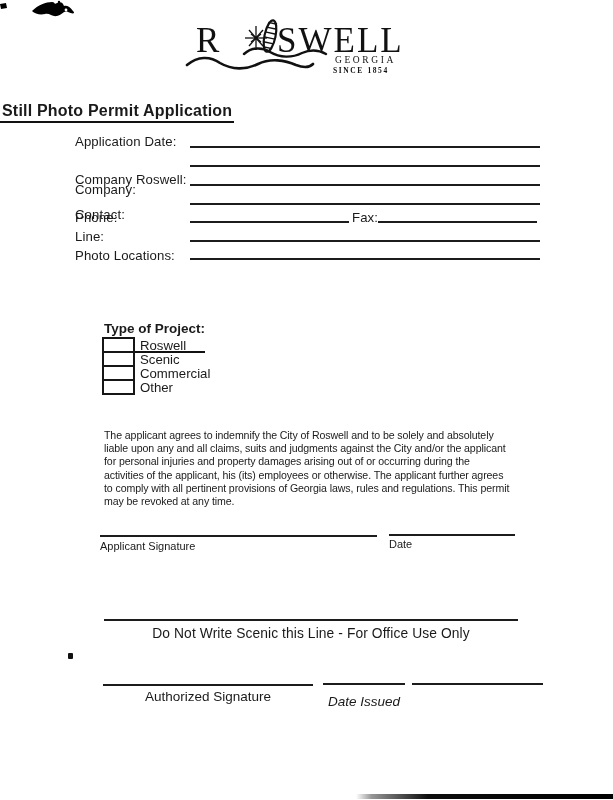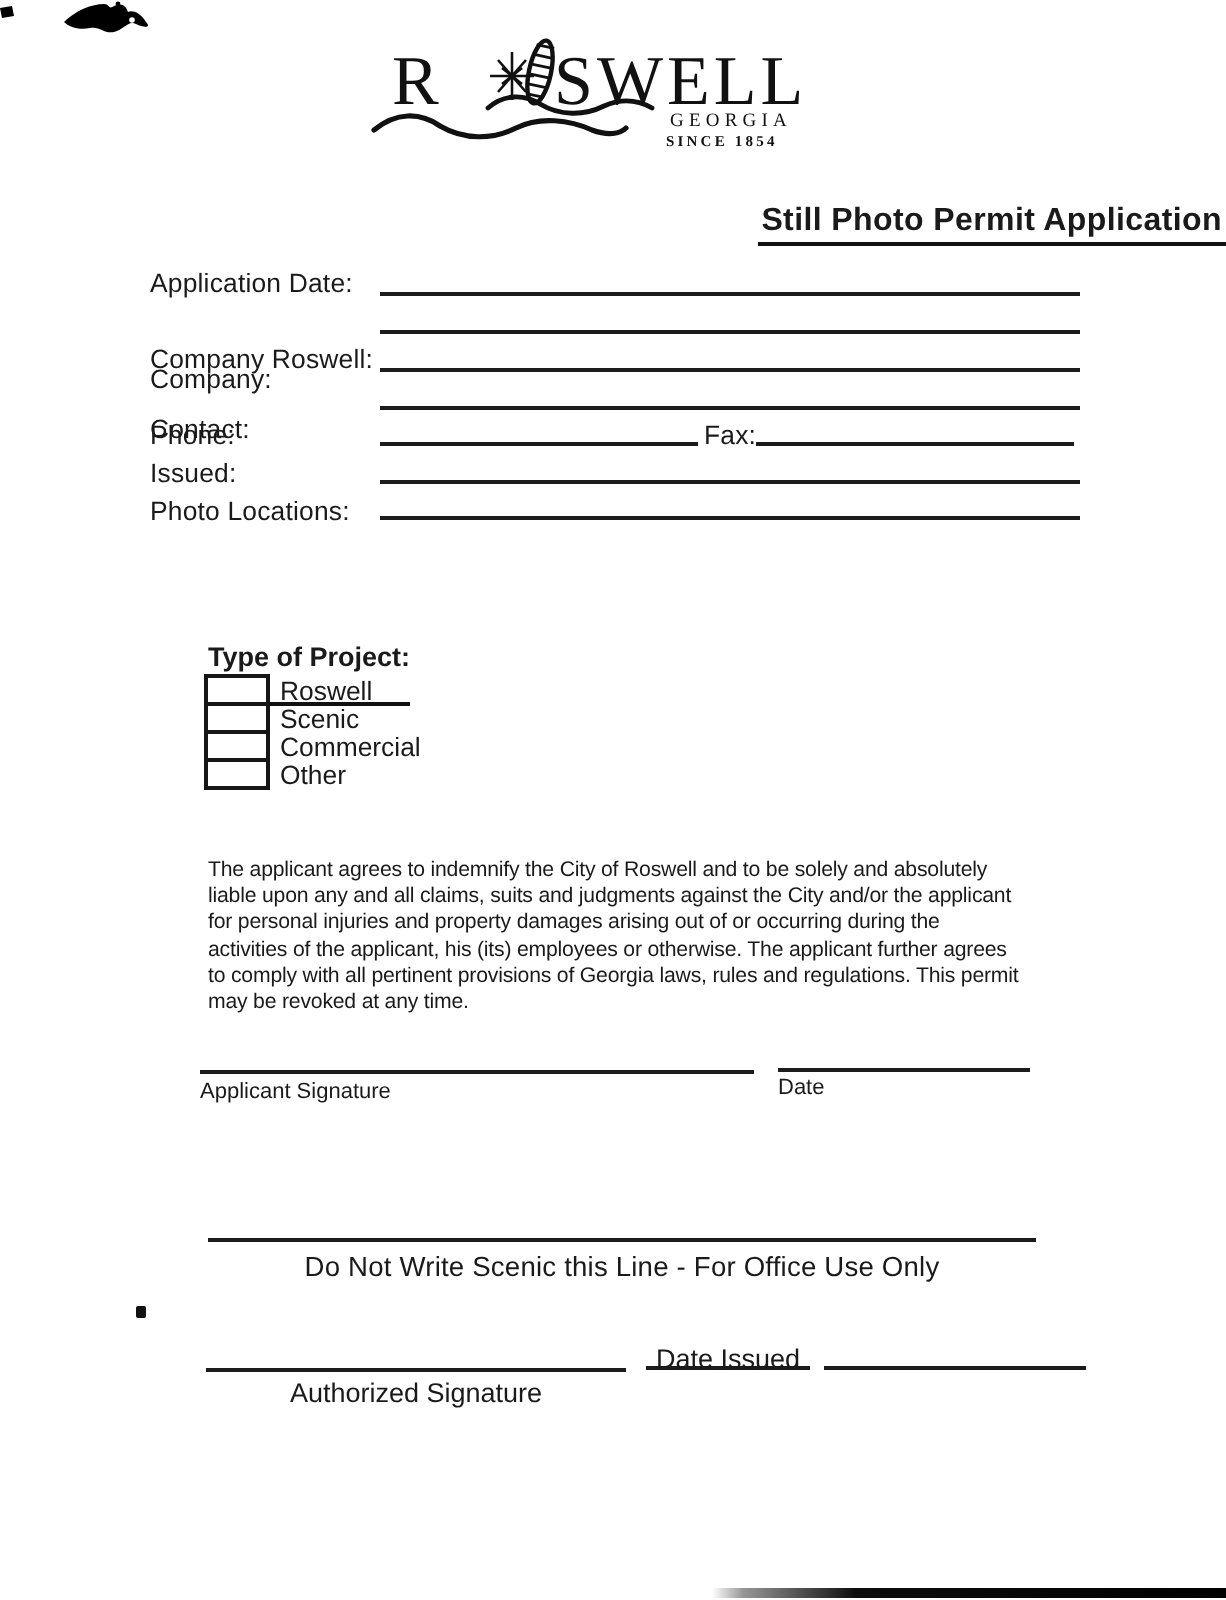--- a/index.html
+++ b/index.html
@@ -9,21 +9,21 @@
     background:#ffffff;
     overflow:hidden;
     font-family:"Liberation Sans",sans-serif;
     color:#1a1a1a;
   }
   .abs{position:absolute;}
   
   .wline{position:absolute;height:0;border-bottom:2px solid #1c1c1c;}
   .flabel{position:absolute;font-size:13.2px;letter-spacing:.1px;white-space:nowrap;}
   
-  .title-wrap{position:absolute;left:0;top:102px;width:613px;text-align:right;}
+  .title-wrap{position:absolute;left:0;top:102px;width:613px;text-align:left;}
   .title{
     display:inline-block;font-size:16px;font-weight:bold;letter-spacing:.2px;
     border-bottom:2.5px solid #111;padding:0 2px 1px 2px;
   }
   
   .proj-head{
     position:absolute;left:104px;top:321px;font-size:13.5px;font-weight:bold;
     border-bottom:2px solid #111;padding-bottom:15px;white-space:nowrap;
   }
   .cbox{
@@ -115,21 +115,21 @@
   <div class="wline" style="left:190px;top:184px;width:350px;"></div>
 
   <div class="flabel" style="left:75px;top:191px;margin-top:16px;">Contact:</div>
   <div class="wline" style="left:190px;top:203px;width:350px;"></div>
 
   <div class="flabel" style="left:75px;top:210px;">Phone:</div>
   <div class="wline" style="left:190px;top:221px;width:159px;"></div>
   <div class="flabel" style="left:352px;top:210px;">Fax:</div>
   <div class="wline" style="left:378px;top:221px;width:159px;"></div>
 
-  <div class="flabel" style="left:75px;top:229px;">Issued:</div>
+  <div class="flabel" style="left:75px;top:229px;">Line:</div>
   <div class="wline" style="left:190px;top:240px;width:350px;"></div>
 
   <div class="flabel" style="left:75px;top:248px;">Photo Locations:</div>
   <div class="wline" style="left:190px;top:258px;width:350px;"></div>
 
   <div class="proj-head">Type of Project:</div>
 
   <div class="cbox" style="top:337px;"></div>
   <div class="copt" style="top:338px;">Roswell</div>
 
@@ -156,19 +156,19 @@
 
   <div class="wline" style="left:104px;top:619px;width:414px;"></div>
   <div class="divider-text">Do Not Write Scenic this Line - For Office Use Only</div>
 
   <div class="dot-artifact"></div>
 
   <div class="wline" style="left:103px;top:684px;width:210px;"></div>
   <div class="center-label" style="left:103px;top:689px;width:210px;">Authorized Signature</div>
 
   <div class="wline" style="left:323px;top:683px;width:82px;"></div>
-  <div class="center-label" style="left:323px;top:672px;width:82px;">Date Issued</div>
+  <div class="center-label" style="left:323px;top:694px;width:82px;font-style:italic;">Date Issued</div>
 
   <div class="wline" style="left:412px;top:683px;width:131px;"></div>
 
   <div class="bottom-bar"></div>
 
 </div>
 
 </body></html>

